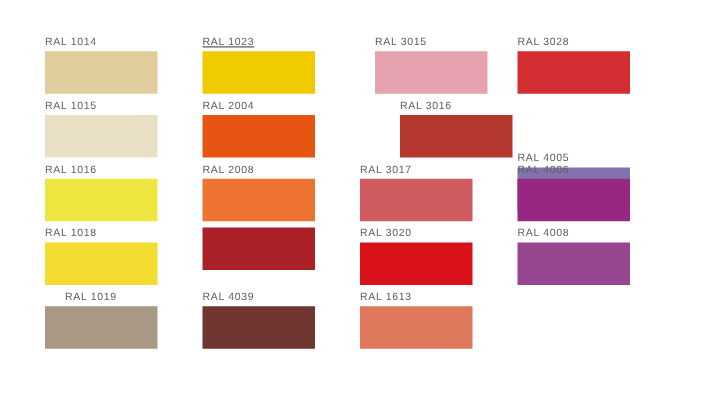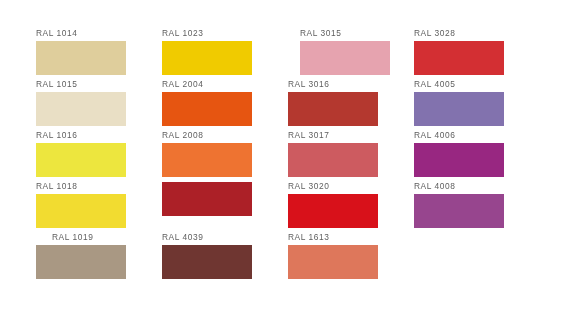--- a/index.html
+++ b/index.html
@@ -70,44 +70,44 @@
 </head>
 <body style="background-color: rgb(255, 255, 255);">
 
 <div id="palette-sheet" style="background-color: rgb(255, 255, 255);">
   <div id="swatch-grid">
       <div class="swatch-cell" style="grid-area: 1 / 1;">
         <span class="swatch-label" style="color: rgb(94, 94, 94);">RAL 1014</span>
         <span class="swatch-chip" style="background-color: rgb(223, 206, 156);"></span>
       </div>
       <div class="swatch-cell" style="grid-area: 1 / 2;">
-        <span class="swatch-label" style="color: rgb(94, 94, 94);">RAL 1023</span>
+        <span class="swatch-label" style="color: rgb(94, 94, 94); text-decoration: underline;">RAL 1023</span>
         <span class="swatch-chip" style="background-color: rgb(240, 203, 0);"></span>
       </div>
       <div class="swatch-cell" style="grid-area: 1 / 3; padding-left: 12px;">
         <span class="swatch-label" style="color: rgb(94, 94, 94);">RAL 3015</span>
         <span class="swatch-chip" style="background-color: rgb(230, 163, 175);"></span>
       </div>
       <div class="swatch-cell" style="grid-area: 1 / 4;">
         <span class="swatch-label" style="color: rgb(94, 94, 94);">RAL 3028</span>
         <span class="swatch-chip" style="background-color: rgb(211, 47, 51);"></span>
       </div>
       <div class="swatch-cell" style="grid-area: 2 / 1;">
         <span class="swatch-label" style="color: rgb(94, 94, 94);">RAL 1015</span>
         <span class="swatch-chip" style="background-color: rgb(233, 223, 197);"></span>
       </div>
       <div class="swatch-cell" style="grid-area: 2 / 2;">
         <span class="swatch-label" style="color: rgb(94, 94, 94);">RAL 2004</span>
         <span class="swatch-chip" style="background-color: rgb(230, 85, 17);"></span>
       </div>
-      <div class="swatch-cell" style="grid-area: 2 / 3;">
+      <div class="swatch-cell" style="grid-area: 2 / 3; margin-left: 32px;">
         <span class="swatch-label" style="color: rgb(94, 94, 94);">RAL 3016</span>
         <span class="swatch-chip" style="background-color: rgb(180, 56, 47);"></span>
       </div>
-      <div class="swatch-cell" style="grid-area: 2 / 4;">
+      <div class="swatch-cell" style="grid-area: 2 / 4; margin-top: 42px;">
         <span class="swatch-label" style="color: rgb(94, 94, 94);">RAL 4005</span>
         <span class="swatch-chip" style="background-color: rgb(130, 114, 174);"></span>
       </div>
       <div class="swatch-cell" style="grid-area: 3 / 1;">
         <span class="swatch-label" style="color: rgb(94, 94, 94);">RAL 1016</span>
         <span class="swatch-chip" style="background-color: rgb(237, 230, 62);"></span>
       </div>
       <div class="swatch-cell" style="grid-area: 3 / 2;">
         <span class="swatch-label" style="color: rgb(94, 94, 94);">RAL 2008</span>
         <span class="swatch-chip" style="background-color: rgb(238, 115, 49);"></span>

